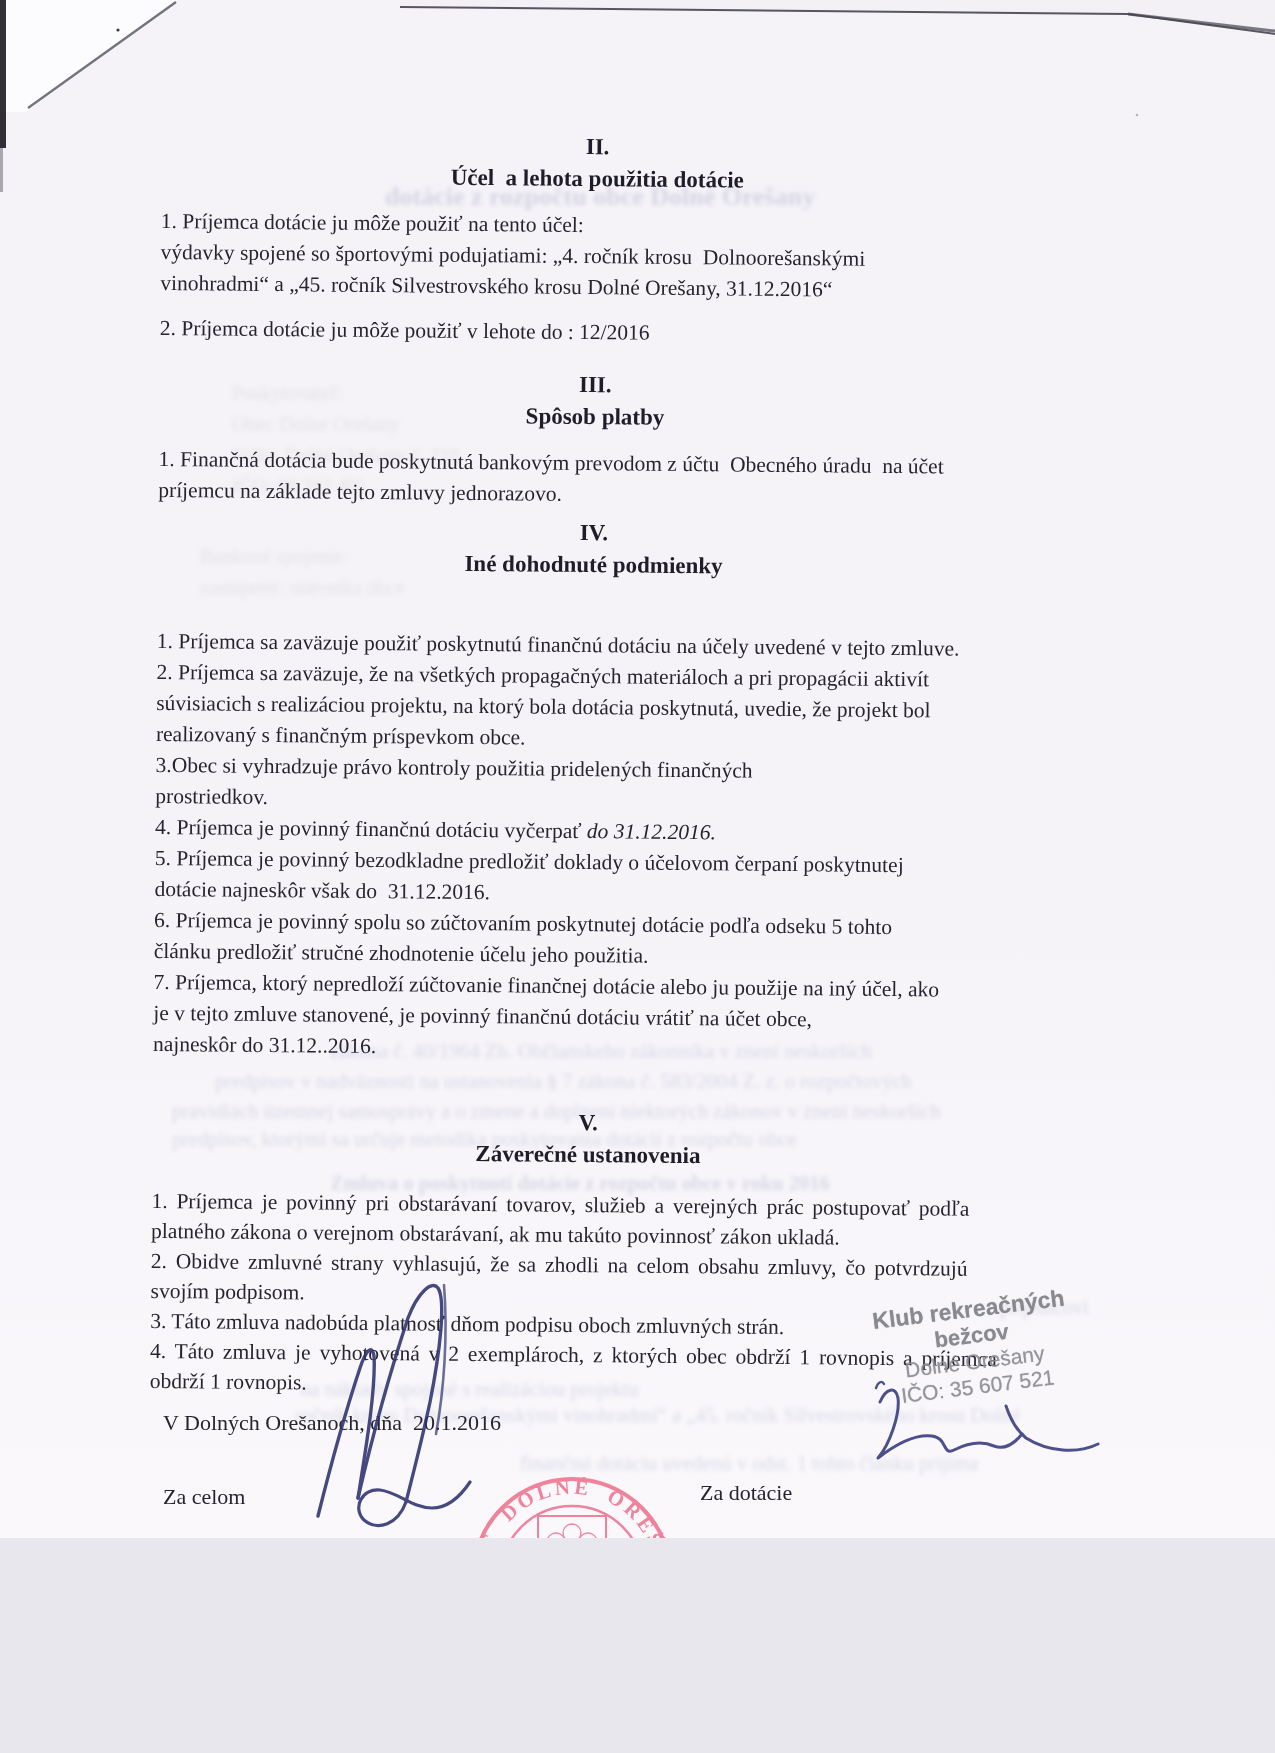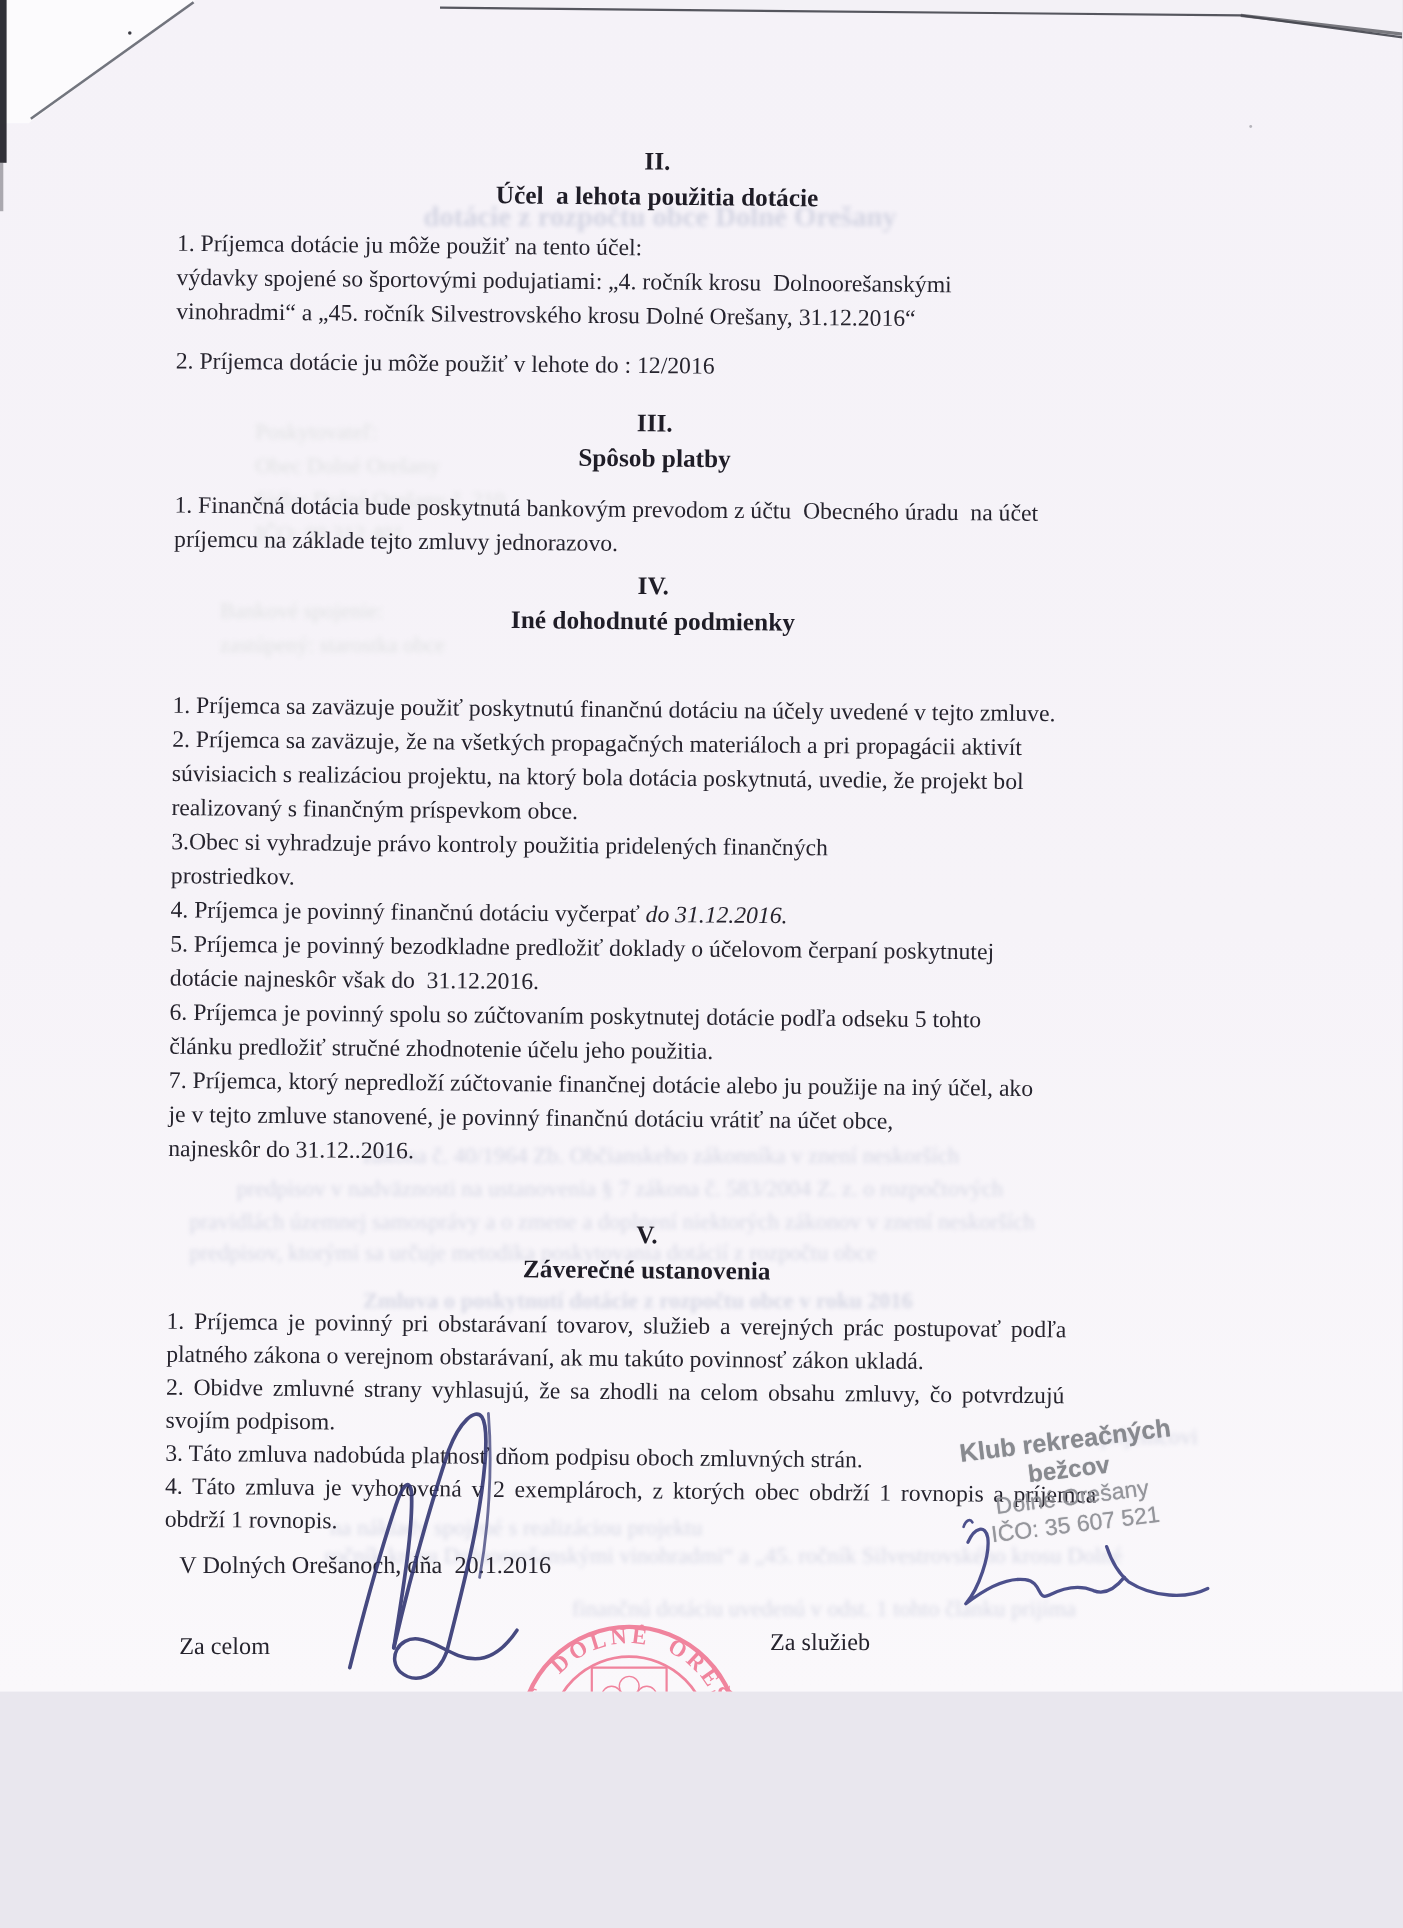--- a/index.html
+++ b/index.html
@@ -109,21 +109,21 @@
       <div class="ln ln5">svojím podpisom.</div>
       <div class="ln ln5">3. Táto zmluva nadobúda platnosť dňom podpisu oboch zmluvných strán.</div>
       <div class="ln ln5 just">4. Táto zmluva je vyhotovená v 2 exemplároch, z ktorých obec obdrží 1 rovnopis a príjemca</div>
       <div class="ln ln5">obdrží 1 rovnopis.</div>
     </div>
   </div>
 
   <div class="ftxt" style="left:163px;top:1410px;">V Dolných Orešanoch, dňa  20.1.2016</div>
   <div class="ftxt" style="left:163px;top:1484px;">Za celom</div>
   <div class="ftxt" style="left:163px;top:1540px;font-style:italic;">Juliana Belicová, starostka</div>
-  <div class="ftxt" style="left:700px;top:1480px;">Za služieb</div>
+  <div class="ftxt" style="left:700px;top:1480px;">Za dotácie</div>
   <div class="ftxt" style="left:700px;top:1542px;">Obec Zuzčák</div>
 
   <div class="abs" style="left:452px;top:1458px;opacity:.88;filter:blur(0.4px);">
     <svg width="240" height="240" viewBox="0 0 240 240">
       <g stroke="#ee7390" fill="none">
         <circle cx="120" cy="120" r="99" stroke-width="4"></circle>
         <circle cx="120" cy="120" r="72" stroke-width="2.4"></circle>
 
         <path d="M86 58 H154 V120 C154 146 140 158 120 167 C100 158 86 146 86 120 Z" stroke-width="2"></path>
         <path d="M120 162 L120 94 M120 112 L106 100 M120 104 L134 94 M120 124 L132 116" stroke-width="1.8"></path>

